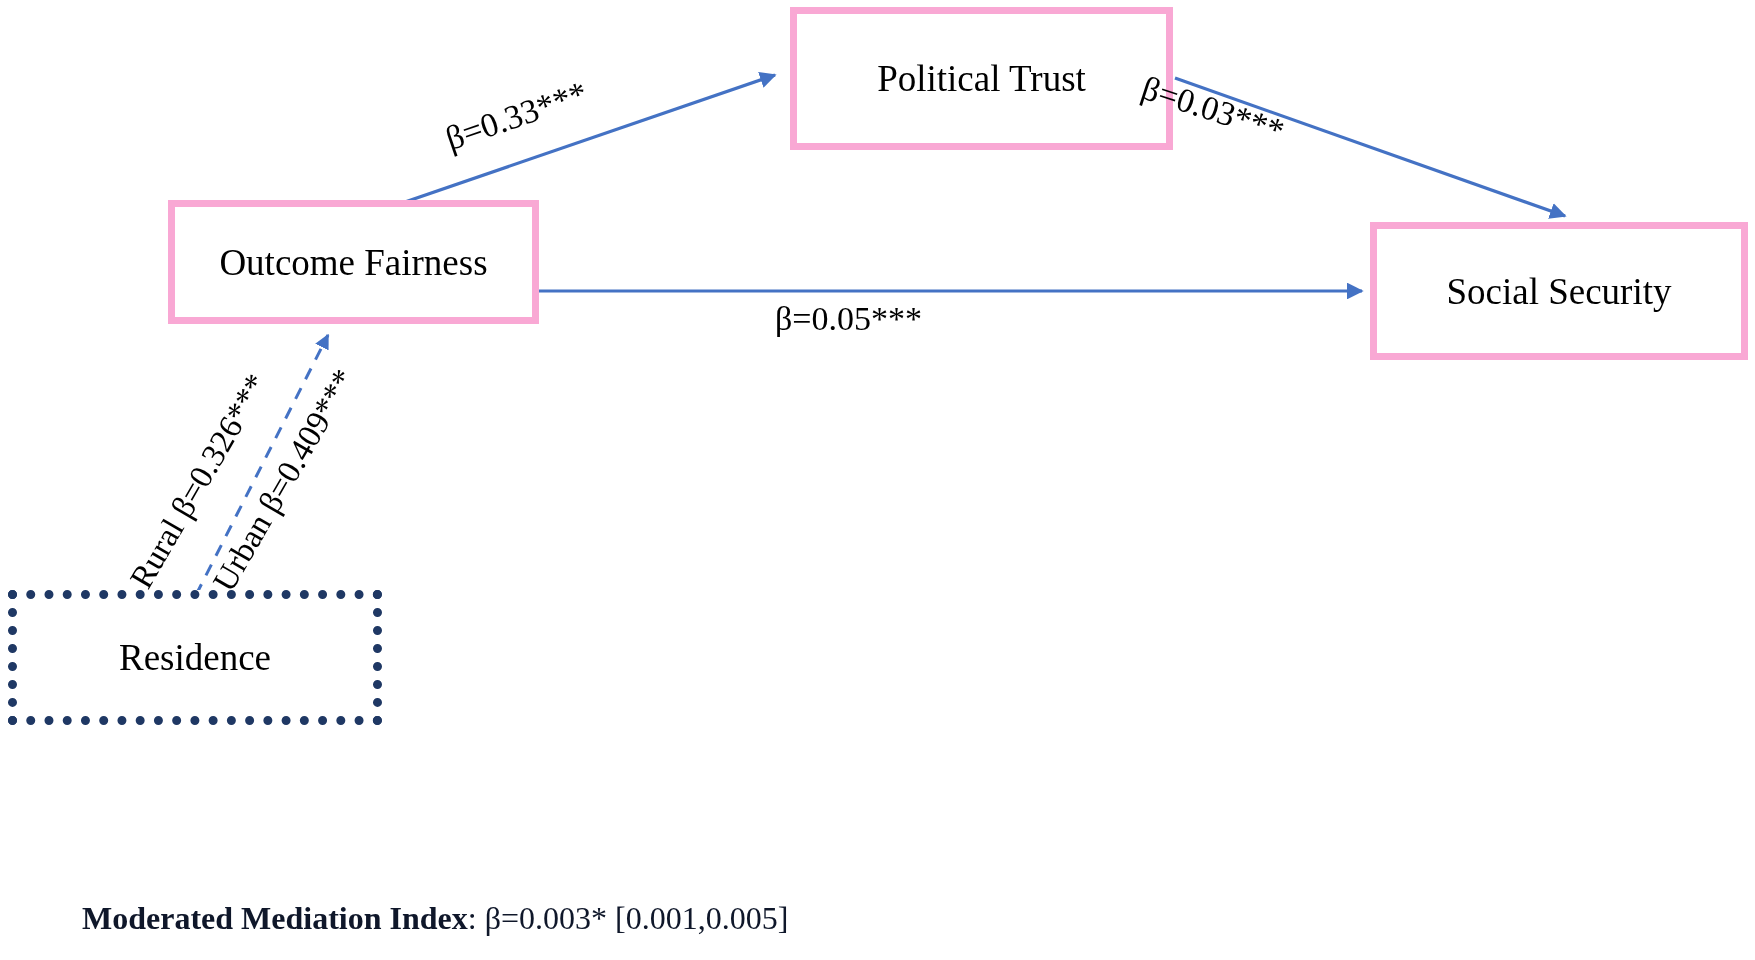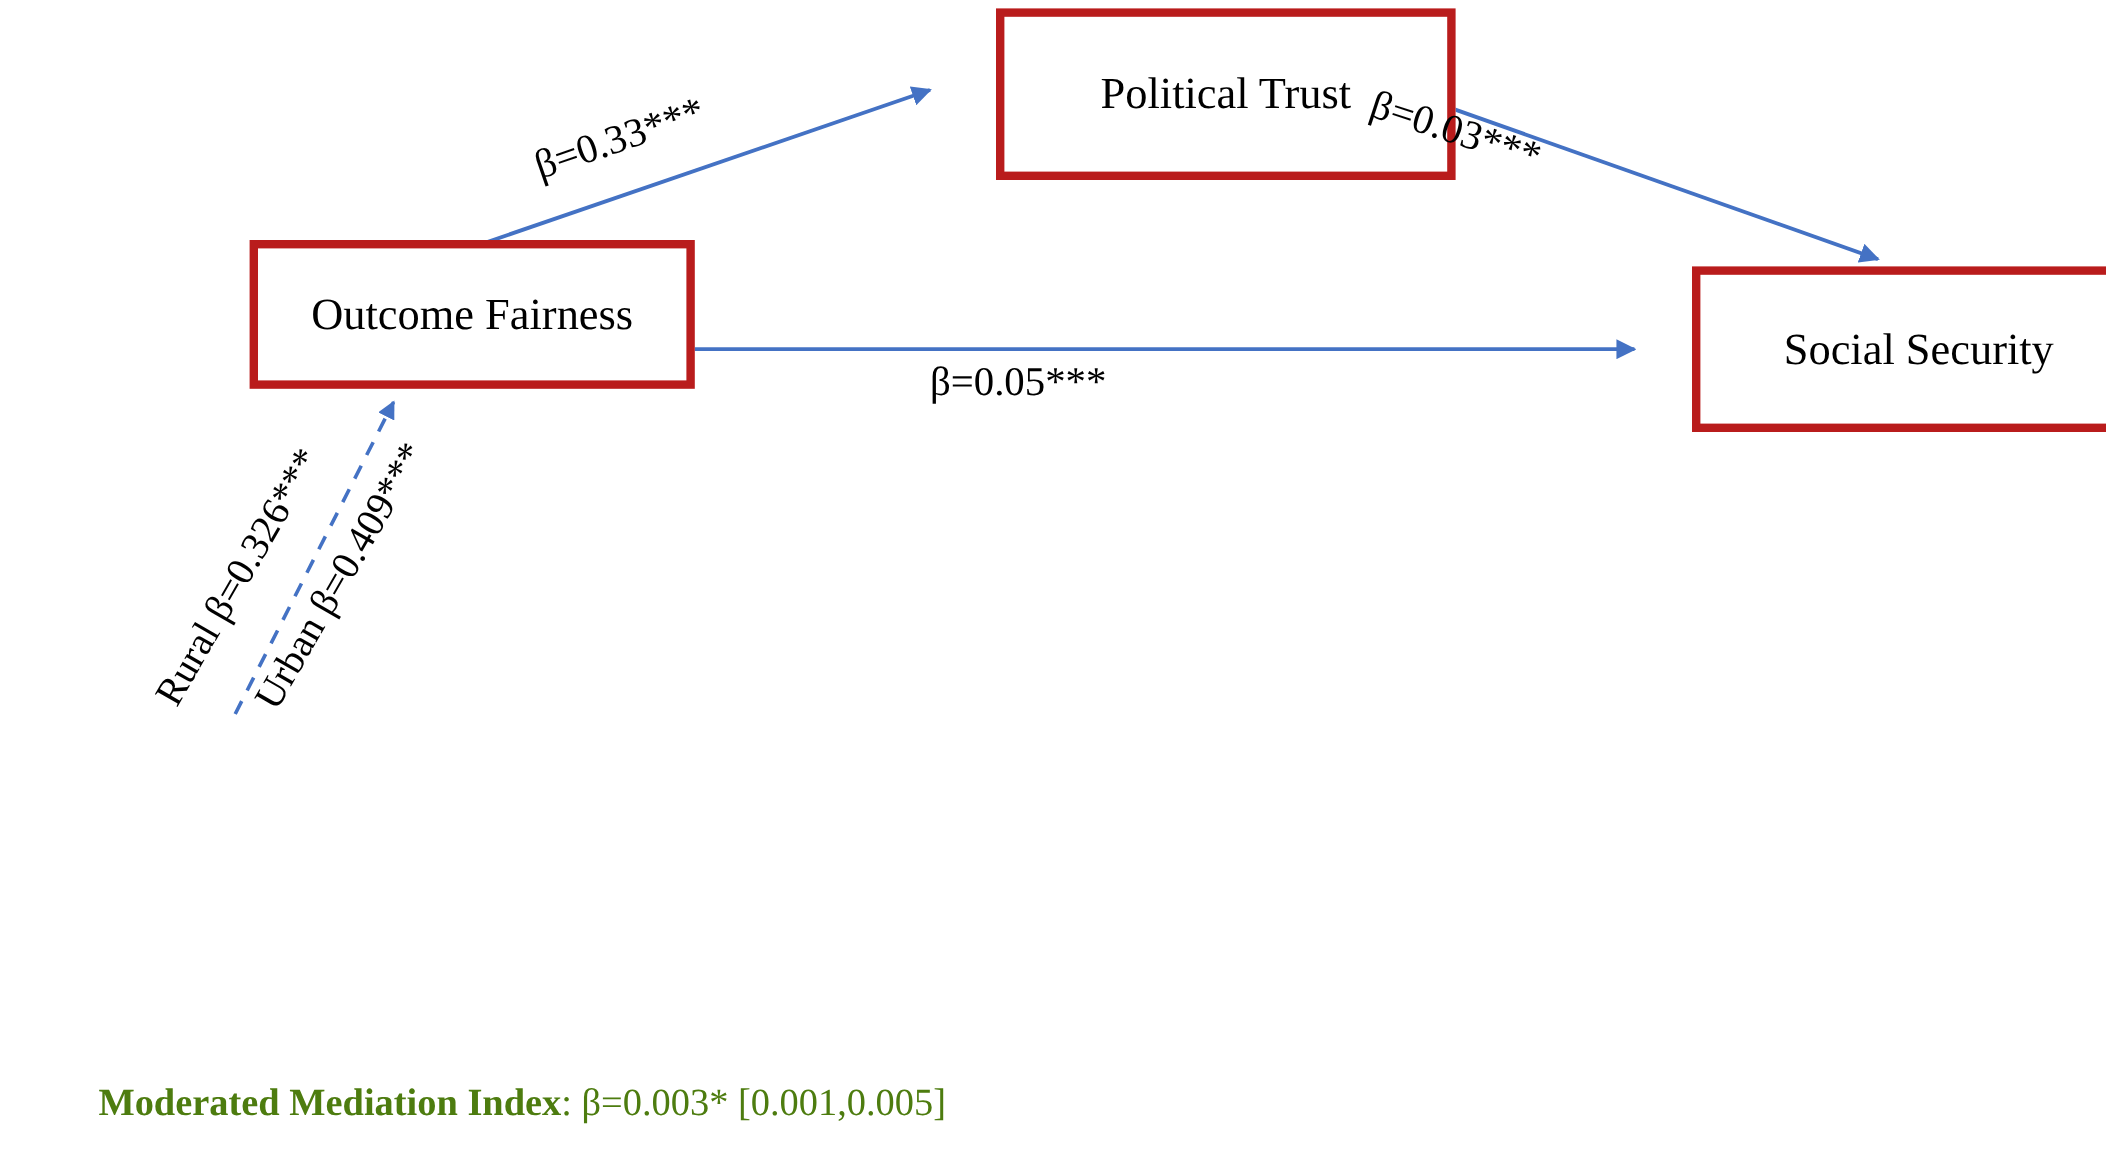--- a/index.html
+++ b/index.html
@@ -24,22 +24,21 @@
   }
   .node-box {
     position: absolute;
     box-sizing: border-box;
     background: #ffffff;
     display: flex;
     align-items: center;
     justify-content: center;
   }
   .node-solid {
-    border: 7px solid #b91c1c;
-    margin-left: 40px;
+    border: 7px solid #f9a8d4;
   }
   .node-dotted {
     border: 9px dotted #1F3864;
   }
   .node-label {
     font-family: "Liberation Serif", "DejaVu Serif", serif;
     font-size: 37px;
     color: #000000;
     line-height: 1;
     white-space: nowrap;
@@ -59,21 +58,21 @@
     color: #000000;
     white-space: nowrap;
     transform-origin: 0 50%;
   }
   #footnote {
     position: absolute;
     left: 82px;
     top: 900px;
     font-family: "Liberation Serif", "DejaVu Serif", serif;
     font-size: 32px;
-    color: #4d7c0f;
+    color: #0f172a;
     white-space: nowrap;
   }
   #footnote .strong {
     font-weight: bold;
   }
 </style>
 </head>
 <body>
 
 <div id="canvas">
@@ -102,20 +101,23 @@
   </div>
 
   <div class="node-box node-solid" style="left:790px; top:7px; width:383px; height:143px;">
     <span class="node-label">Political Trust</span>
   </div>
 
   <div class="node-box node-solid" style="left:1370px; top:222px; width:378px; height:138px;">
     <span class="node-label">Social Security</span>
   </div>
 
+  <div class="node-box node-dotted" style="left:8px; top:590px; width:374px; height:135px;">
+    <span class="node-label">Residence</span>
+  </div>
 
   <div class="path-label" style="left:447px; top:121px; transform: rotate(-19deg);">β=0.33***</div>
 
   <div class="path-label" style="left:1143px; top:68px; transform: rotate(18deg);">β=0.03***</div>
 
   <div class="path-label" style="left:775px; top:300px;">β=0.05***</div>
 
   <div class="mod-label" style="left:139px; top:567px; transform: rotate(-60deg);">Rural β=0.326***</div>
 
   <div class="mod-label" style="left:222px; top:570px; transform: rotate(-60deg);">Urban β=0.409***</div>

